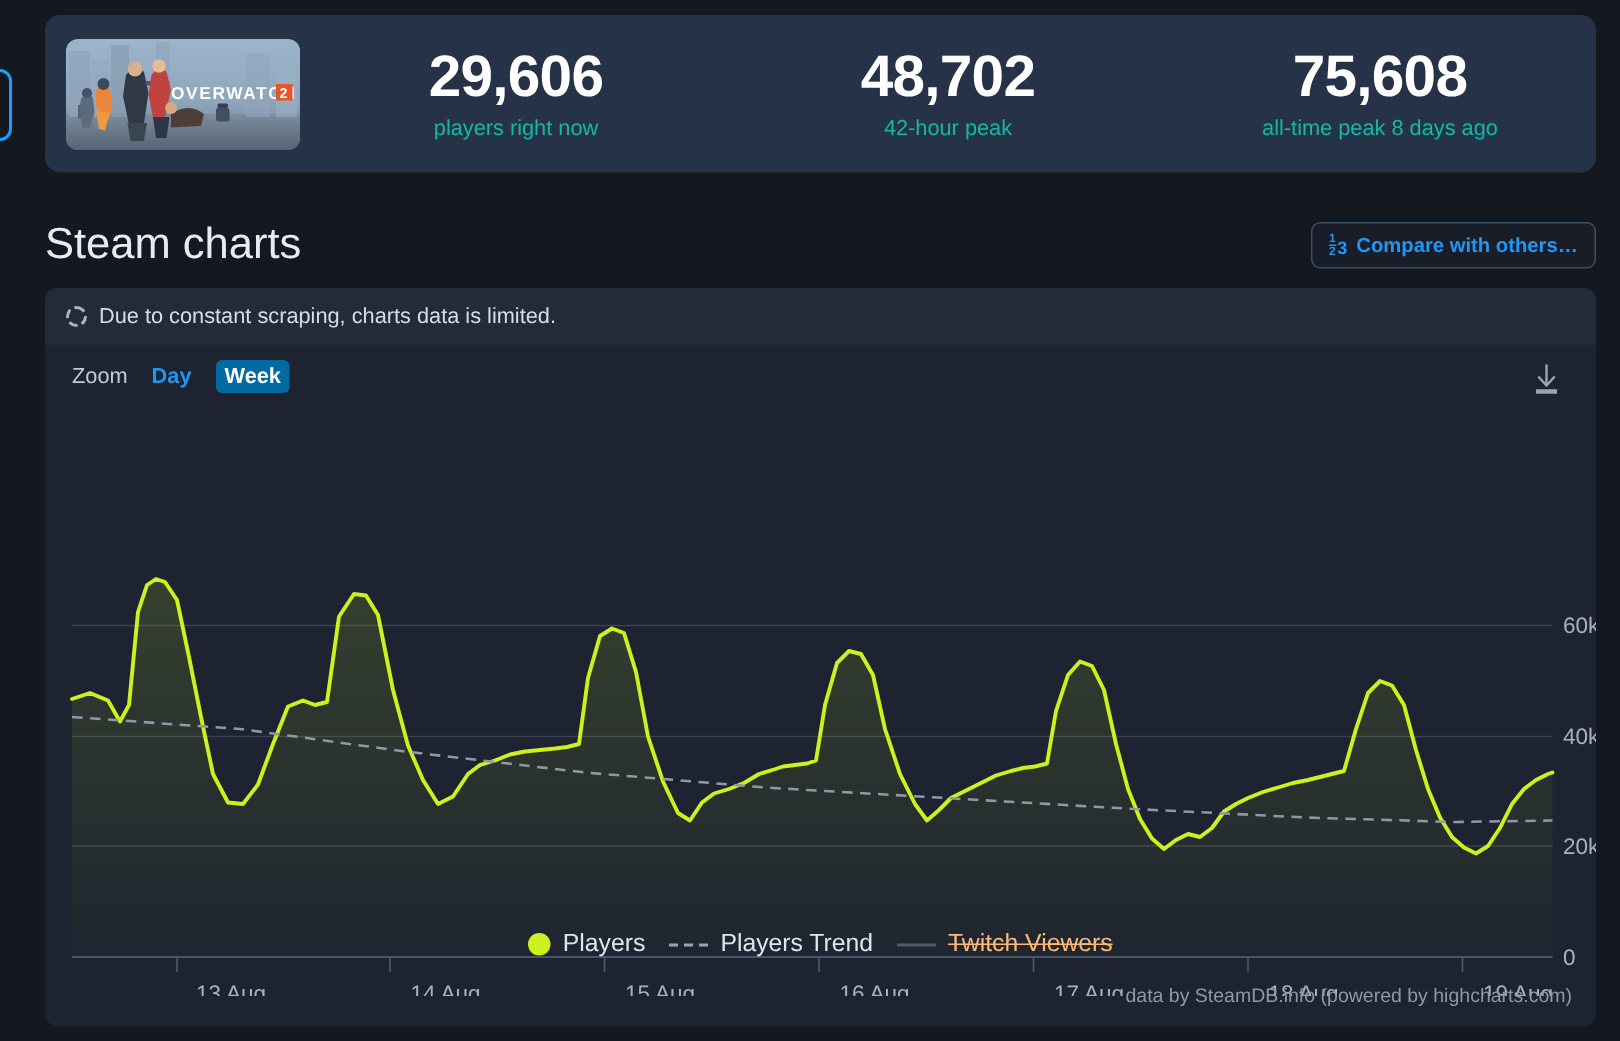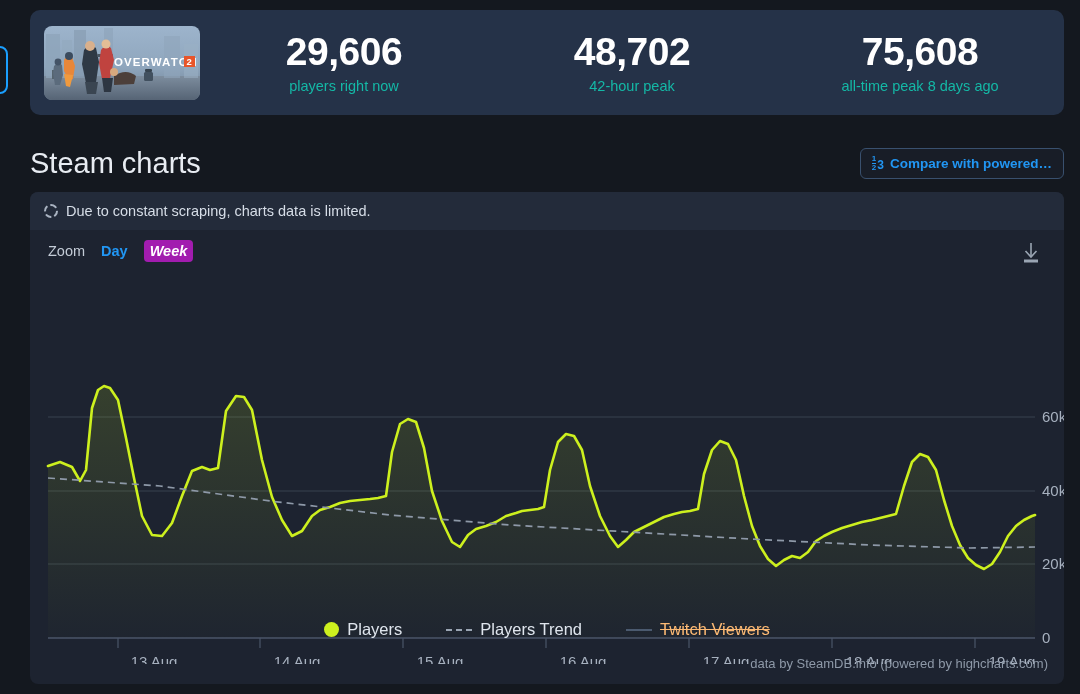--- a/index.html
+++ b/index.html
@@ -82,33 +82,33 @@
 
   .zoom-row {
     display: flex; align-items: center; gap: 10px;
     padding: 10px 14px 2px 18px; position: relative;
   }
   .zoom-lbl { color: #c3cbd6; font-size: 14.5px; }
   .zoom-opt {
     color: #2196f3; font-size: 14.5px; font-weight: bold;
     cursor: pointer; padding: 3px 6px; border-radius: 4px;
   }
-  .zoom-opt.active { background: #a21caf; color: #ffffff; font-style: italic; }
+  .zoom-opt.active { background: #0369a1; color: #ffffff; }
   .dl-btn {
     position: absolute; right: 16px; top: 6px;
     width: 34px; height: 34px; cursor: pointer;
     display: flex; align-items: center; justify-content: center;
   }
 
   .plot { position: relative; width: 839px; height: 400px; }
   .plot svg { display: block; }
 
   .legend {
     position: absolute; left: 0; top: 428px; width: 1034px;
-    display: flex; align-items: center; justify-content: center; gap: 44px;
+    display: flex; align-items: center; justify-content: center; gap: 16px;
     font-size: 16.5px;
   }
   .lg { display: inline-flex; align-items: center; gap: 8px; cursor: pointer; }
   .lg-name { color: #dfe5ed; }
   .lg.disabled .lg-name { color: #fdba74; text-decoration: line-through; }
   .dot { width: 15px; height: 15px; border-radius: 50%; background: #cdf01e; }
   .dash { width: 26px; height: 0; border-top: 2px dashed #9aa5b3; }
   .solid { width: 26px; height: 0; border-top: 2px solid #4b5a6f; }
 
   .credit {
@@ -202,21 +202,21 @@
   <div class="title-row">
     <h1 class="page-title">Steam charts</h1>
     <button class="compare-btn">
       <span class="compare-ico">
         <span class="frac">
           <span>1</span>
           <span class="frac-b">2</span>
         </span>
         <span>3</span>
       </span>
-      <span>Compare with powered…</span>
+      <span>Compare with others…</span>
     </button>
   </div>
 
   <div class="panel">
 
     <div class="notice">
       <span class="spinner"></span>
       <span>Due to constant scraping, charts data is limited.</span>
     </div>
 

